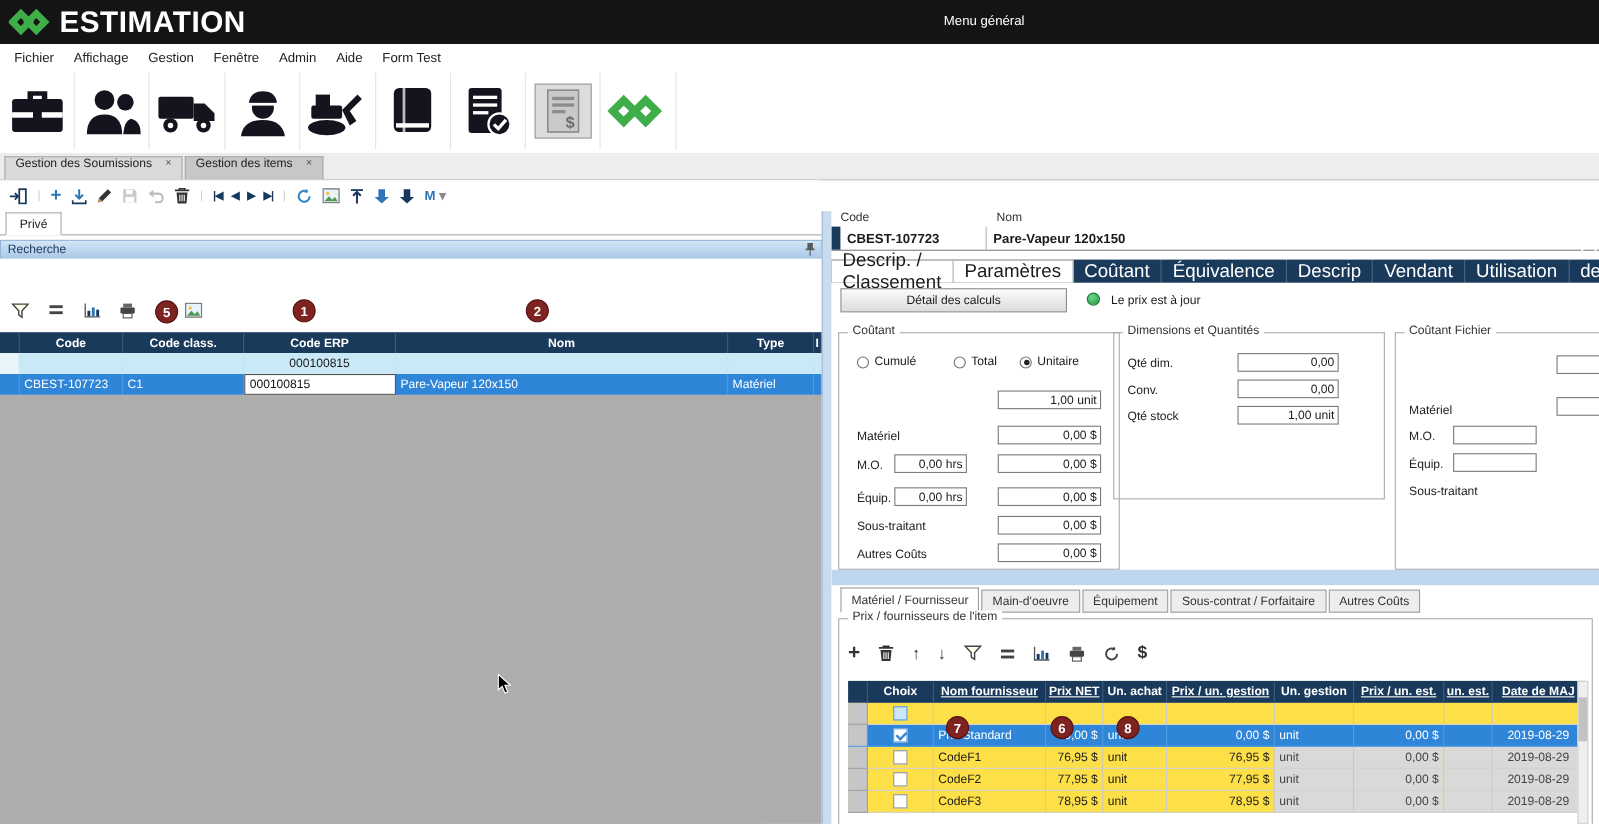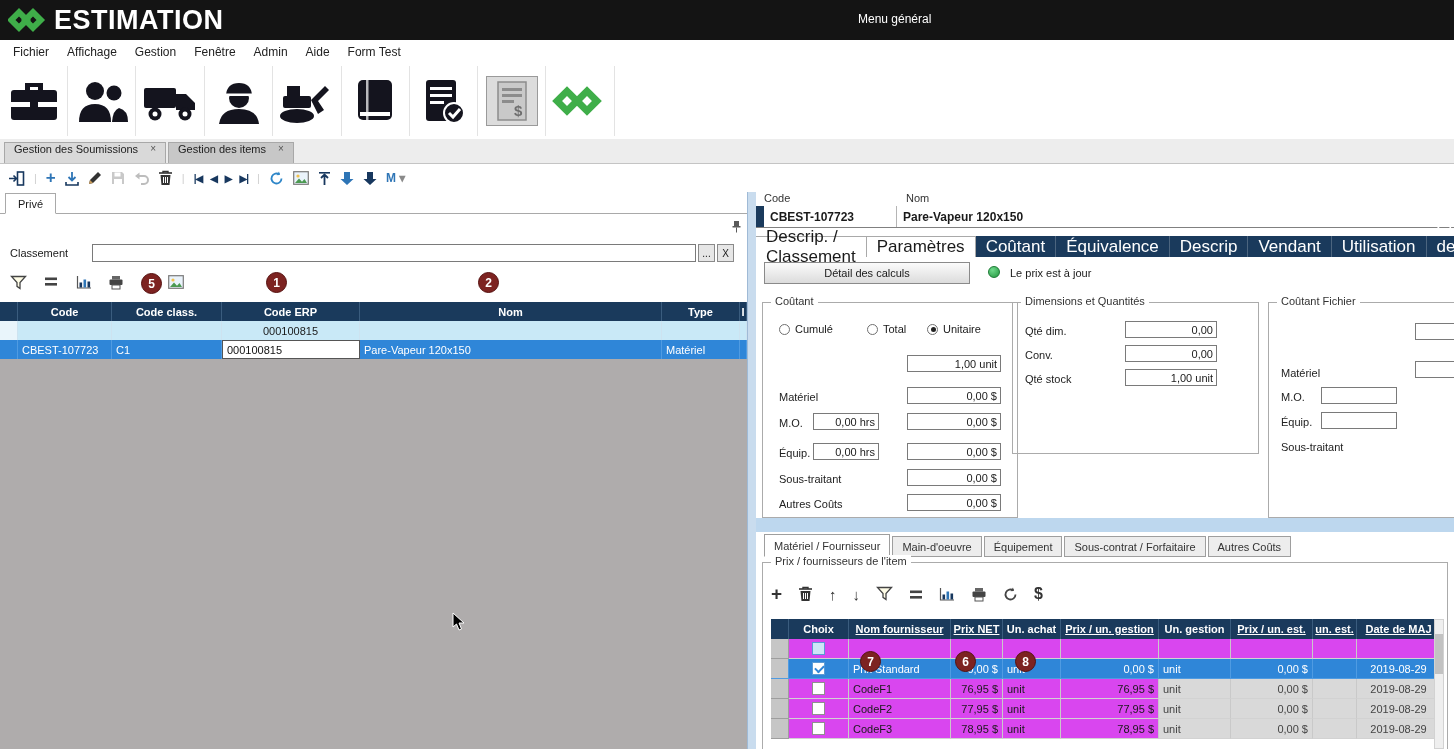--- a/index.html
+++ b/index.html
@@ -86,21 +86,21 @@
 #hsplit{position:absolute;top:328px;left:0;width:100%;height:14px;background:#BDD7EE}
 
 #btabs{position:absolute;top:344px;left:8px;height:23px;display:flex;align-items:flex-end;gap:2px}
 .btab{height:21px;display:flex;align-items:center;padding:0 9px;border:1px solid #9E9E9E;background:#EDEDED;color:#333;cursor:default}
 .btab.active{background:#fff;height:23px;border-bottom:1px solid #fff}
 
 #fs-four{top:372px;left:6px;width:686px;height:200px}
 #four-toolbar{position:absolute;top:18px;left:8px;height:26px;display:flex;align-items:center;gap:16px}
 .ft{display:inline-flex;align-items:center;justify-content:center;color:#333;font-weight:bold;cursor:default}
 #four-grid{position:absolute;top:56px;left:8px;width:670px}
-.f-row{display:flex;height:20px;background:#d946ef}
+.f-row{display:flex;height:20px;background:#fde047}
 .f-cell{display:flex;align-items:center;padding:0 4px;border-right:1px solid #C9C9C9;border-bottom:1px solid #D2D2D2;overflow:hidden;white-space:nowrap}
 .f-head{background:#1A3A5C;color:#fff;font-weight:bold}
 .f-head .f-cell{justify-content:center;border-right:1px solid #3A5C7E;border-bottom:none}
 .u{text-decoration:underline}
 .f-sel{background:#2F86D8;color:#fff}
 .f-sel .f-cell{border-right:1px solid #4F9BE2;border-bottom:1px solid #4F9BE2}
 .ro{background:#D9D9D9;color:#444}
 .rh{background:#C6C6C6;border-right:1px solid #9E9E9E;border-bottom:1px solid #9E9E9E}
 .fc-rh{width:18px}.fc-choix{width:60px;justify-content:center}.fc-nomf{width:102px}.fc-pnet{width:52px;justify-content:flex-end}.fc-uachat{width:58px}.fc-pgest{width:98px;justify-content:flex-end}.fc-ugest{width:72px}.fc-pest{width:82px;justify-content:flex-end}.fc-uest{width:44px}.fc-date{width:84px;justify-content:center}
 .cb{width:13px;height:13px;border:1px solid #8F8F8F;background:#fff;position:relative}
@@ -316,32 +316,27 @@
     </span>
     <span class="et blu" style="font-size:12px">
       <span>M</span>&nbsp;<span style="color:#8A8A8A">▾</span>
     </span>
   </div>
 
   <div id="left-panel">
     <div id="prive-row">
       <span id="prive-tab">Privé</span>
     </div>
+    <div id="search-header">Recherche</div>
     <span id="pin-icon">
       <svg width="11" height="13" viewBox="0 0 11 13">
           <path d="M3 1 h5 v5 h1.5 v1.5 h-8 V6 H3 z" fill="#5A5A5A"></path>
           <rect x="5" y="7.5" width="1" height="5" fill="#5A5A5A"></rect>
         </svg>
     </span>
-    <div id="classement-row">
-      <span id="classement-label">Classement</span>
-      <input id="classement-input" type="text" value="" style="">
-      <span class="sq-btn">...</span>
-      <span class="sq-btn">X</span>
-    </div>
     <div id="mini-toolbar">
       <span class="mini" style="left:10px">
         <svg width="17" height="16" viewBox="0 0 17 16">
             <path d="M1.5 1.5 h14 l-5.5 6 v6 l-3 -2.2 v-3.8 z" fill="#FFFDE7" stroke="#444" stroke-width="1.3"></path>
           </svg>
       </span>
       <span class="mini" style="left:44px">
         <svg width="14" height="13" viewBox="0 0 14 13">
             <rect x="1" y="2.5" width="12" height="2.6" fill="#444"></rect>
             <rect x="1" y="8" width="12" height="2.6" fill="#444"></rect>

